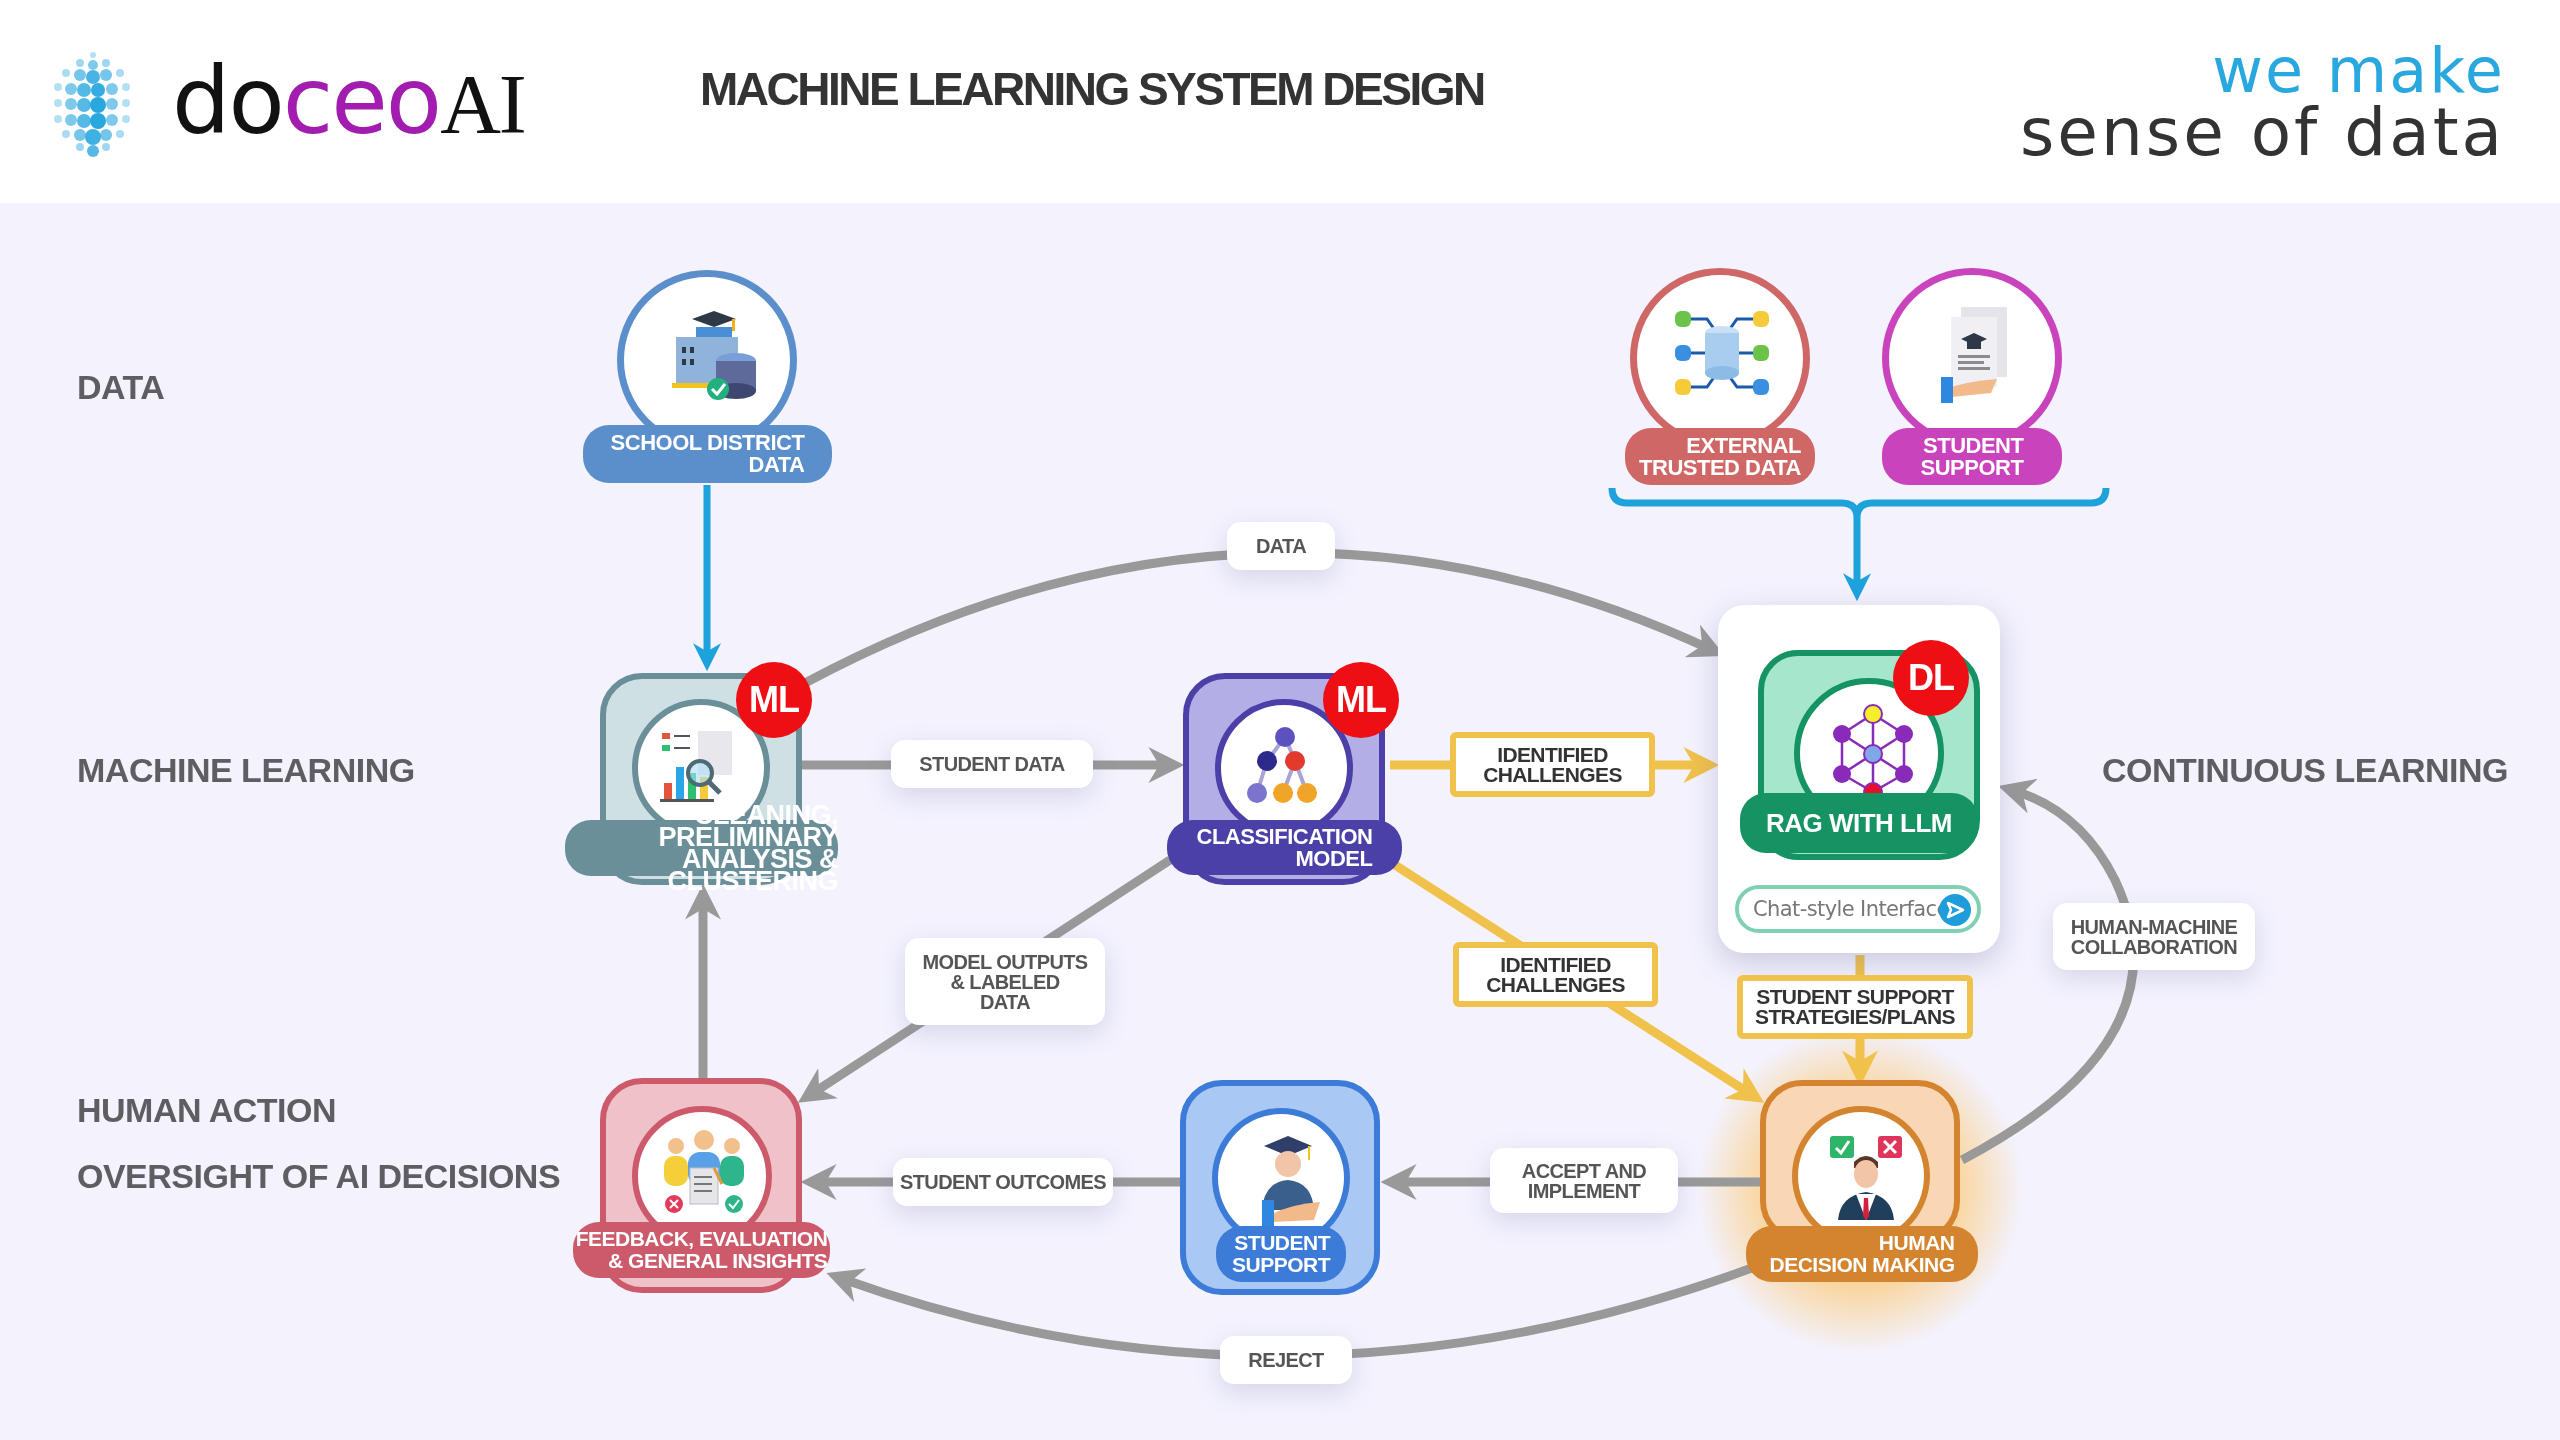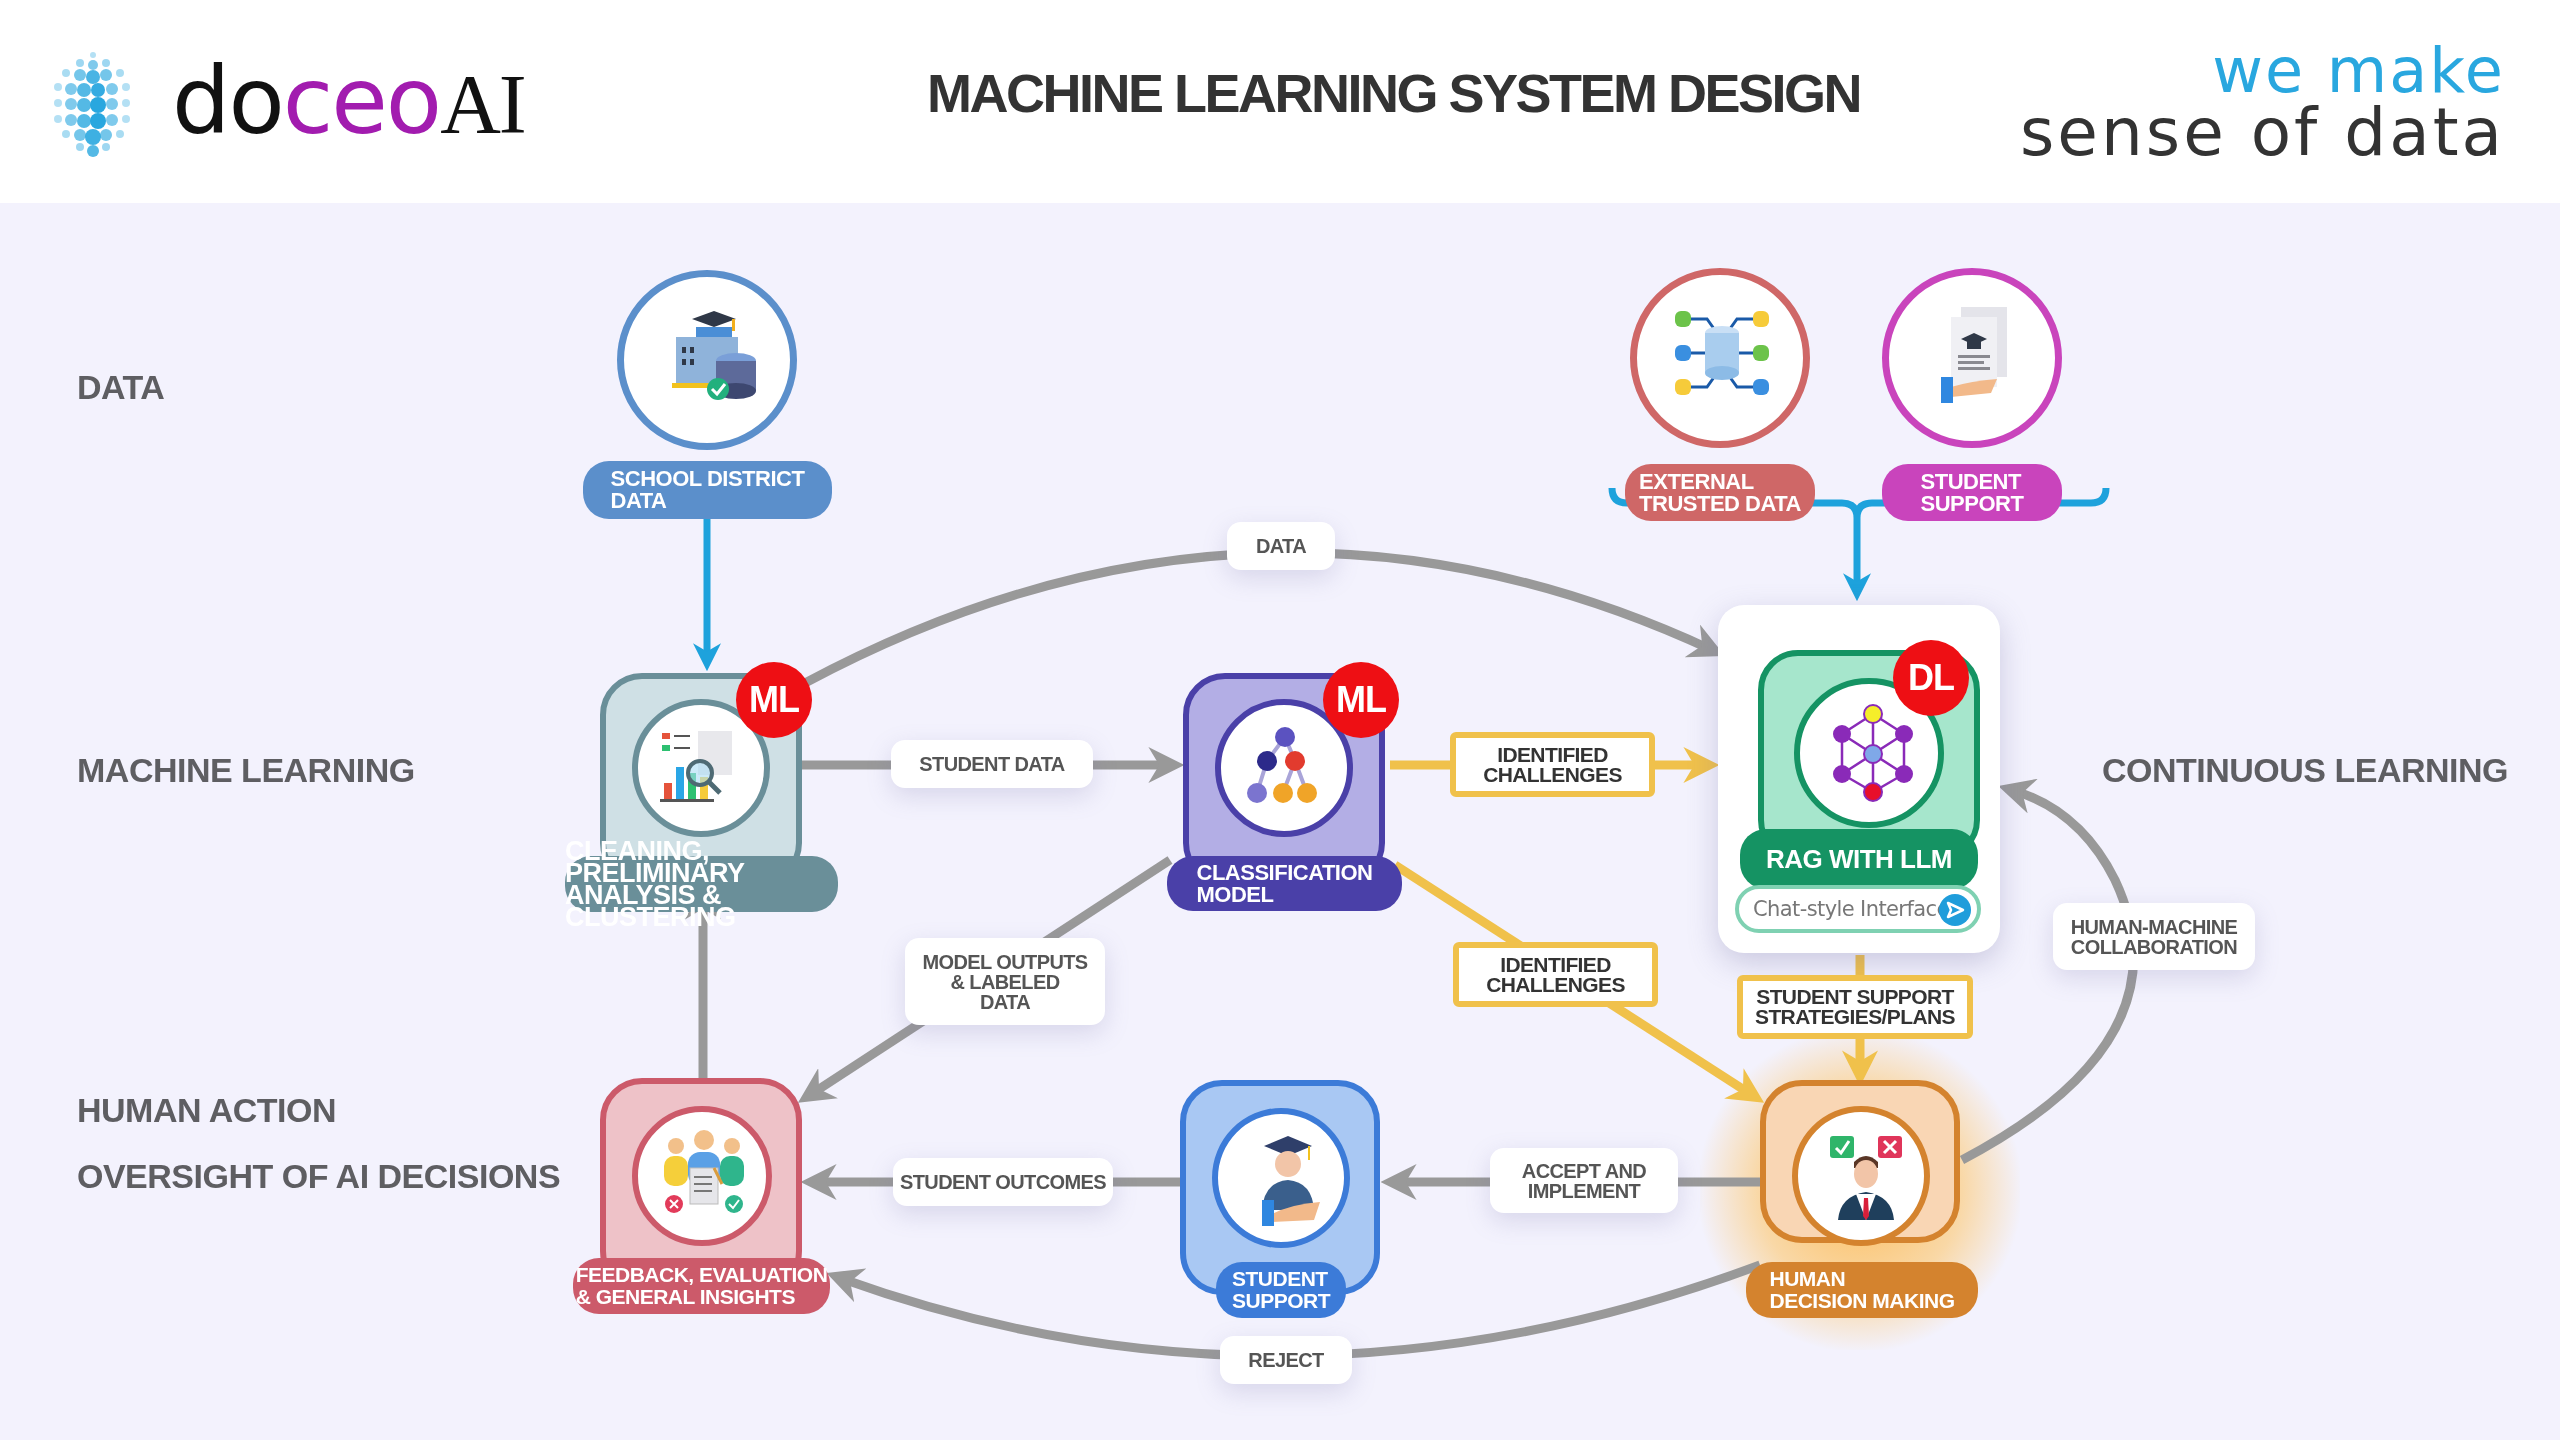--- a/index.html
+++ b/index.html
@@ -3,30 +3,30 @@
 <meta charset="utf-8">
 <style>
   html,body{margin:0;padding:0;}
   body{width:2560px;height:1440px;position:relative;overflow:hidden;background:#f3f2fd;font-family:"Liberation Sans","DejaVu Sans",sans-serif;}
   .header{position:absolute;left:0;top:0;width:2560px;height:203px;background:#ffffff;}
   .abs{position:absolute;}
   .logo-text{position:absolute;left:172px;top:52px;font-size:92px;line-height:100px;letter-spacing:-2px;font-family:"DejaVu Sans",sans-serif;font-weight:normal;}
   .logo-text .d{color:#111111;}
   .logo-text .c{color:#a21caf;}
   .logo-text .ai{color:#111111;font-family:Liberation Serif, serif;font-size:84px;}
-  .title{position:absolute;left:700px;width:1160px;top:62px;text-align:right;font-size:54px;font-weight:bold;color:#333333;letter-spacing:-2.5px;}
+  .title{position:absolute;left:700px;width:1160px;top:62px;text-align:left;font-size:46px;font-weight:bold;color:#333333;letter-spacing:-2.5px;}
   .tagline{position:absolute;right:55px;top:40px;text-align:right;font-family:"DejaVu Sans",sans-serif;line-height:62px;}
   .tagline .l1{color:#29a7df;font-size:62px;letter-spacing:2px;}
   .tagline .l2{color:#333333;font-size:66px;letter-spacing:3px;}
   .row-label{position:absolute;font-size:34px;font-weight:bold;color:#5e5e62;letter-spacing:-0.5px;}
   svg.wires{position:absolute;left:0;top:0;}
   .edge-label{position:absolute;background:#ffffff;border-radius:14px;box-shadow:0 8px 24px rgba(120,115,170,0.22);display:flex;align-items:center;justify-content:center;text-align:center;font-weight:bold;font-size:20px;line-height:20px;color:#555555;letter-spacing:-0.6px;}
   .edge-label.gold{border:6px solid #f0c14b;border-radius:6px;box-shadow:none;color:#333333;font-size:21px;}
   .circle-node{position:absolute;border-radius:50%;background:#ffffff;box-sizing:border-box;}
-  .pill{position:absolute;border-radius:26px;color:#ffffff;font-weight:bold;font-size:22px;line-height:22px;display:flex;align-items:center;justify-content:center;text-align:left;letter-spacing:-0.5px;margin-top:36px;}
+  .pill{position:absolute;border-radius:26px;color:#ffffff;font-weight:bold;font-size:22px;line-height:22px;display:flex;align-items:center;justify-content:center;text-align:right;letter-spacing:-0.5px;}
   .box-node{position:absolute;border-radius:42px;box-sizing:border-box;}
   .inner-circle{position:absolute;border-radius:50%;background:#ffffff;box-sizing:border-box;}
   .badge{position:absolute;width:76px;height:76px;border-radius:50%;background:#ee0f14;color:#fff;font-weight:bold;font-size:36px;display:flex;align-items:center;justify-content:center;letter-spacing:-1px;}
   .rag-card{position:absolute;left:1718px;top:605px;width:282px;height:348px;background:#ffffff;border-radius:26px;box-shadow:0 10px 30px rgba(110,105,160,0.3);}
   .chat-input{position:absolute;left:17px;top:280px;width:246px;height:48px;border:4px solid #7fd1b2;border-radius:26px;box-sizing:border-box;display:flex;align-items:center;padding-left:14px;font-size:21px;color:#777777;font-family:"DejaVu Sans",sans-serif;letter-spacing:-0.6px;}
   .send-btn{position:absolute;right:6px;top:5px;width:32px;height:32px;border-radius:50%;background:#1f9ddb;}
   .glow{position:absolute;left:1700px;top:1030px;width:320px;height:320px;border-radius:60px;background:radial-gradient(ellipse at center, rgba(255,178,60,0.85) 0%, rgba(255,190,80,0.5) 45%, rgba(255,200,100,0) 72%);}
 </style>
 </head>
 <body>

